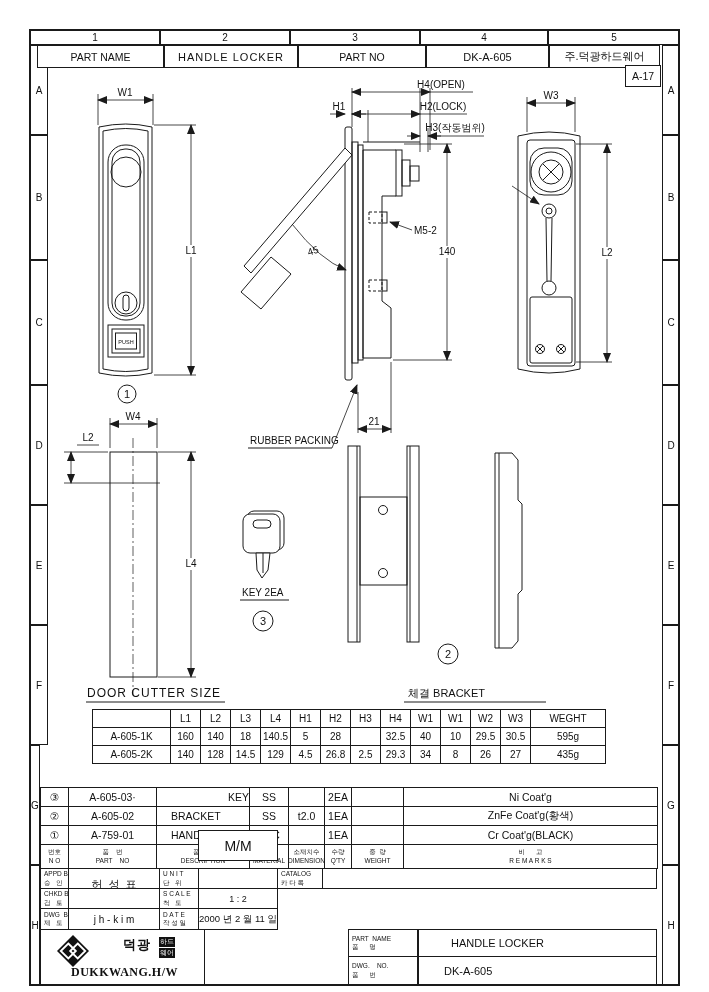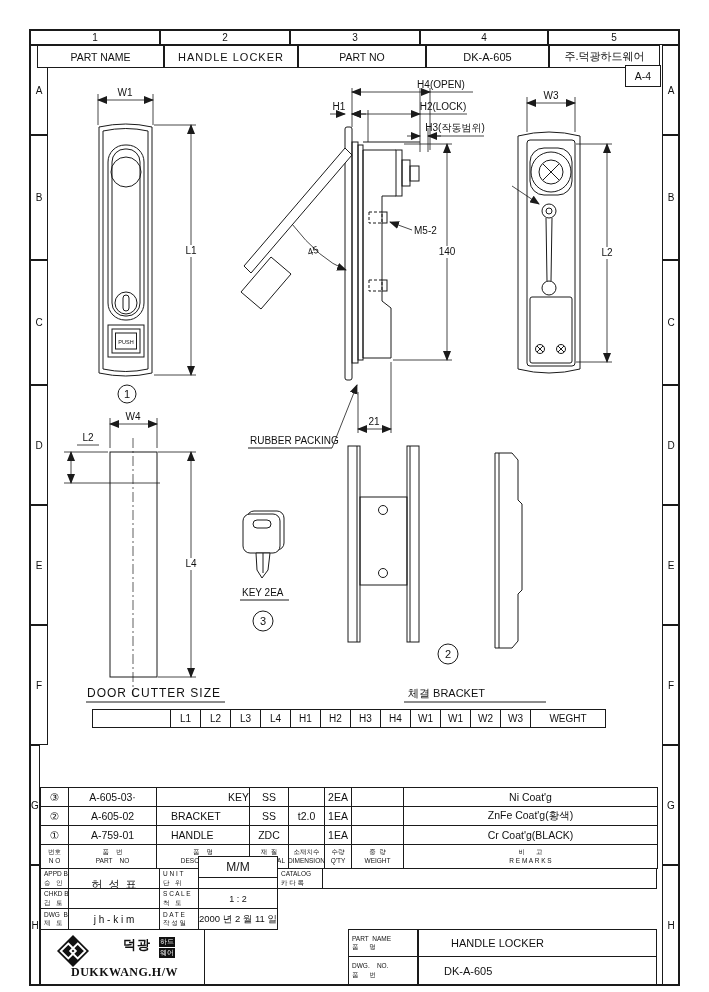--- a/index.html
+++ b/index.html
@@ -110,21 +110,21 @@
   <div class="abs flex bdr" style="left:298px;top:45px;width:128px;height:23px;font-size:10.5px;">
       <span>PART NO</span>
     </div>
   <div class="abs flex bdr" style="left:426px;top:45px;width:123px;height:23px;font-size:11px;">
       <span>DK-A-605</span>
     </div>
   <div class="abs flex bdr" style="left:549px;top:45px;width:111px;height:23px;font-size:11px;">
       <span>주.덕광하드웨어</span>
     </div>
   <div class="abs flex bdr" style="left:625px;top:65px;width:36px;height:22px;font-size:10.5px;">
-      <span>A-4</span>
+      <span>A-17</span>
     </div>
 
   <svg class="abs" style="left:48px;top:68px;" width="614" height="642" viewBox="48 68 614 642">
     <defs>
       <marker id="ar" viewBox="0 0 10 8" markerWidth="10" markerHeight="8" refX="9" refY="4" orient="auto-start-reverse" markerUnits="userSpaceOnUse">
         <path d="M0 0 L10 4 L0 8 Z" fill="#1a1a1a"></path>
       </marker>
     </defs>
 
     <g>
@@ -297,20 +297,52 @@
       <td>H1</td>
       <td>H2</td>
       <td>H3</td>
       <td>H4</td>
       <td>W1</td>
       <td>W1</td>
       <td>W2</td>
       <td>W3</td>
       <td>WEGHT</td>
     </tr>
+    <tr style="height:18px">
+      <td>A-605-1K</td>
+          <td>160</td>
+          <td>140</td>
+          <td>18</td>
+          <td>140.5</td>
+          <td>5</td>
+          <td>28</td>
+          <td></td>
+          <td>32.5</td>
+          <td>40</td>
+          <td>10</td>
+          <td>29.5</td>
+          <td>30.5</td>
+          <td>595g</td>
+    </tr>
+    <tr style="height:18px">
+      <td>A-605-2K</td>
+          <td>140</td>
+          <td>128</td>
+          <td>14.5</td>
+          <td>129</td>
+          <td>4.5</td>
+          <td>26.8</td>
+          <td>2.5</td>
+          <td>29.3</td>
+          <td>34</td>
+          <td>8</td>
+          <td>26</td>
+          <td>27</td>
+          <td>435g</td>
+    </tr>
   </tbody>
     </table>
 
   <table class="abs bomtab" style="left:40px;top:787px;width:617px;">
     <colgroup>
       <col style="width:28px">
         <col style="width:88px">
         <col style="width:93px">
         <col style="width:39px">
       <col style="width:36px">
@@ -376,21 +408,21 @@
           </td>
     </tr>
   </tbody>
     </table>
 
   <div class="abs bdr lab2" style="left:40px;top:868px;width:29px;height:21px;"><span class="pre">APPD BY</span><span class="pre">승   인</span></div>
   <div class="abs bdr flex" style="left:68px;top:868px;width:92px;height:33px;font-size:11px;">
       <span class="pre">허  성  표</span>
     </div>
   <div class="abs bdr lab2" style="left:159px;top:868px;width:40px;height:21px;"><span class="pre">U N I T</span><span class="pre">단   위</span></div>
-  <div class="abs bdr flex" style="left:198px;top:856px;width:80px;height:22px;font-size:12px;">
+  <div class="abs bdr flex" style="left:198px;top:830px;width:80px;height:31px;font-size:14px;">
       <span>M/M</span>
     </div>
   <div class="abs bdr lab2" style="left:277px;top:868px;width:46px;height:21px;"><span>CATALOG</span><span class="pre">카 다 록</span></div>
   <div class="abs bdr" style="left:322px;top:868px;width:335px;height:21px;"></div>
 
   <div class="abs bdr lab2" style="left:40px;top:888px;width:29px;height:21px;"><span class="pre">CHKD BY</span><span class="pre">검   토</span></div>
   <div class="abs bdr flex" style="left:68px;top:888px;width:92px;height:21px;">
       <span></span>
     </div>
   <div class="abs bdr lab2" style="left:159px;top:888px;width:40px;height:21px;"><span class="pre">S C A L E</span><span class="pre">척   도</span></div>

